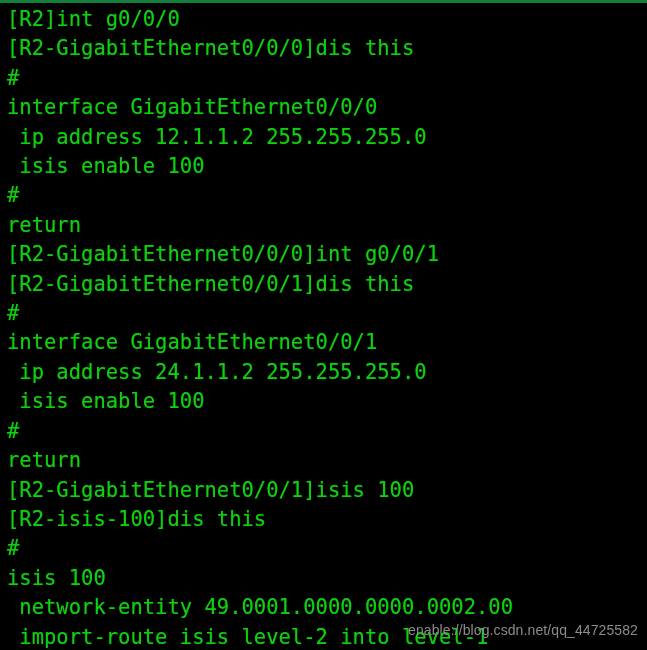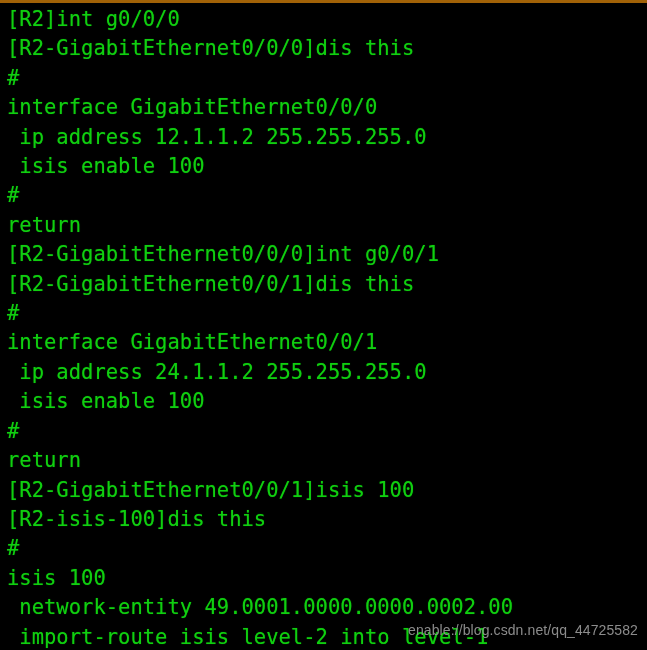--- a/index.html
+++ b/index.html
@@ -12,21 +12,21 @@
     width: 647px;
     height: 650px;
     overflow: hidden;
     font-family: "DejaVu Sans Mono", "Liberation Mono", monospace;
   }
   #terminal {
     position: relative;
     width: 647px;
     height: 650px;
     background: #000000;
-    border-top: 3px solid #a16207;
+    border-top: 3px solid #15803d;
     box-sizing: border-box;
     overflow: hidden;
     padding-left: 16px;
   }
   #console-output {
     position: absolute;
     left: 0;
     top: 0;
     width: 647px;
     padding: 2px 0 0 7px;

